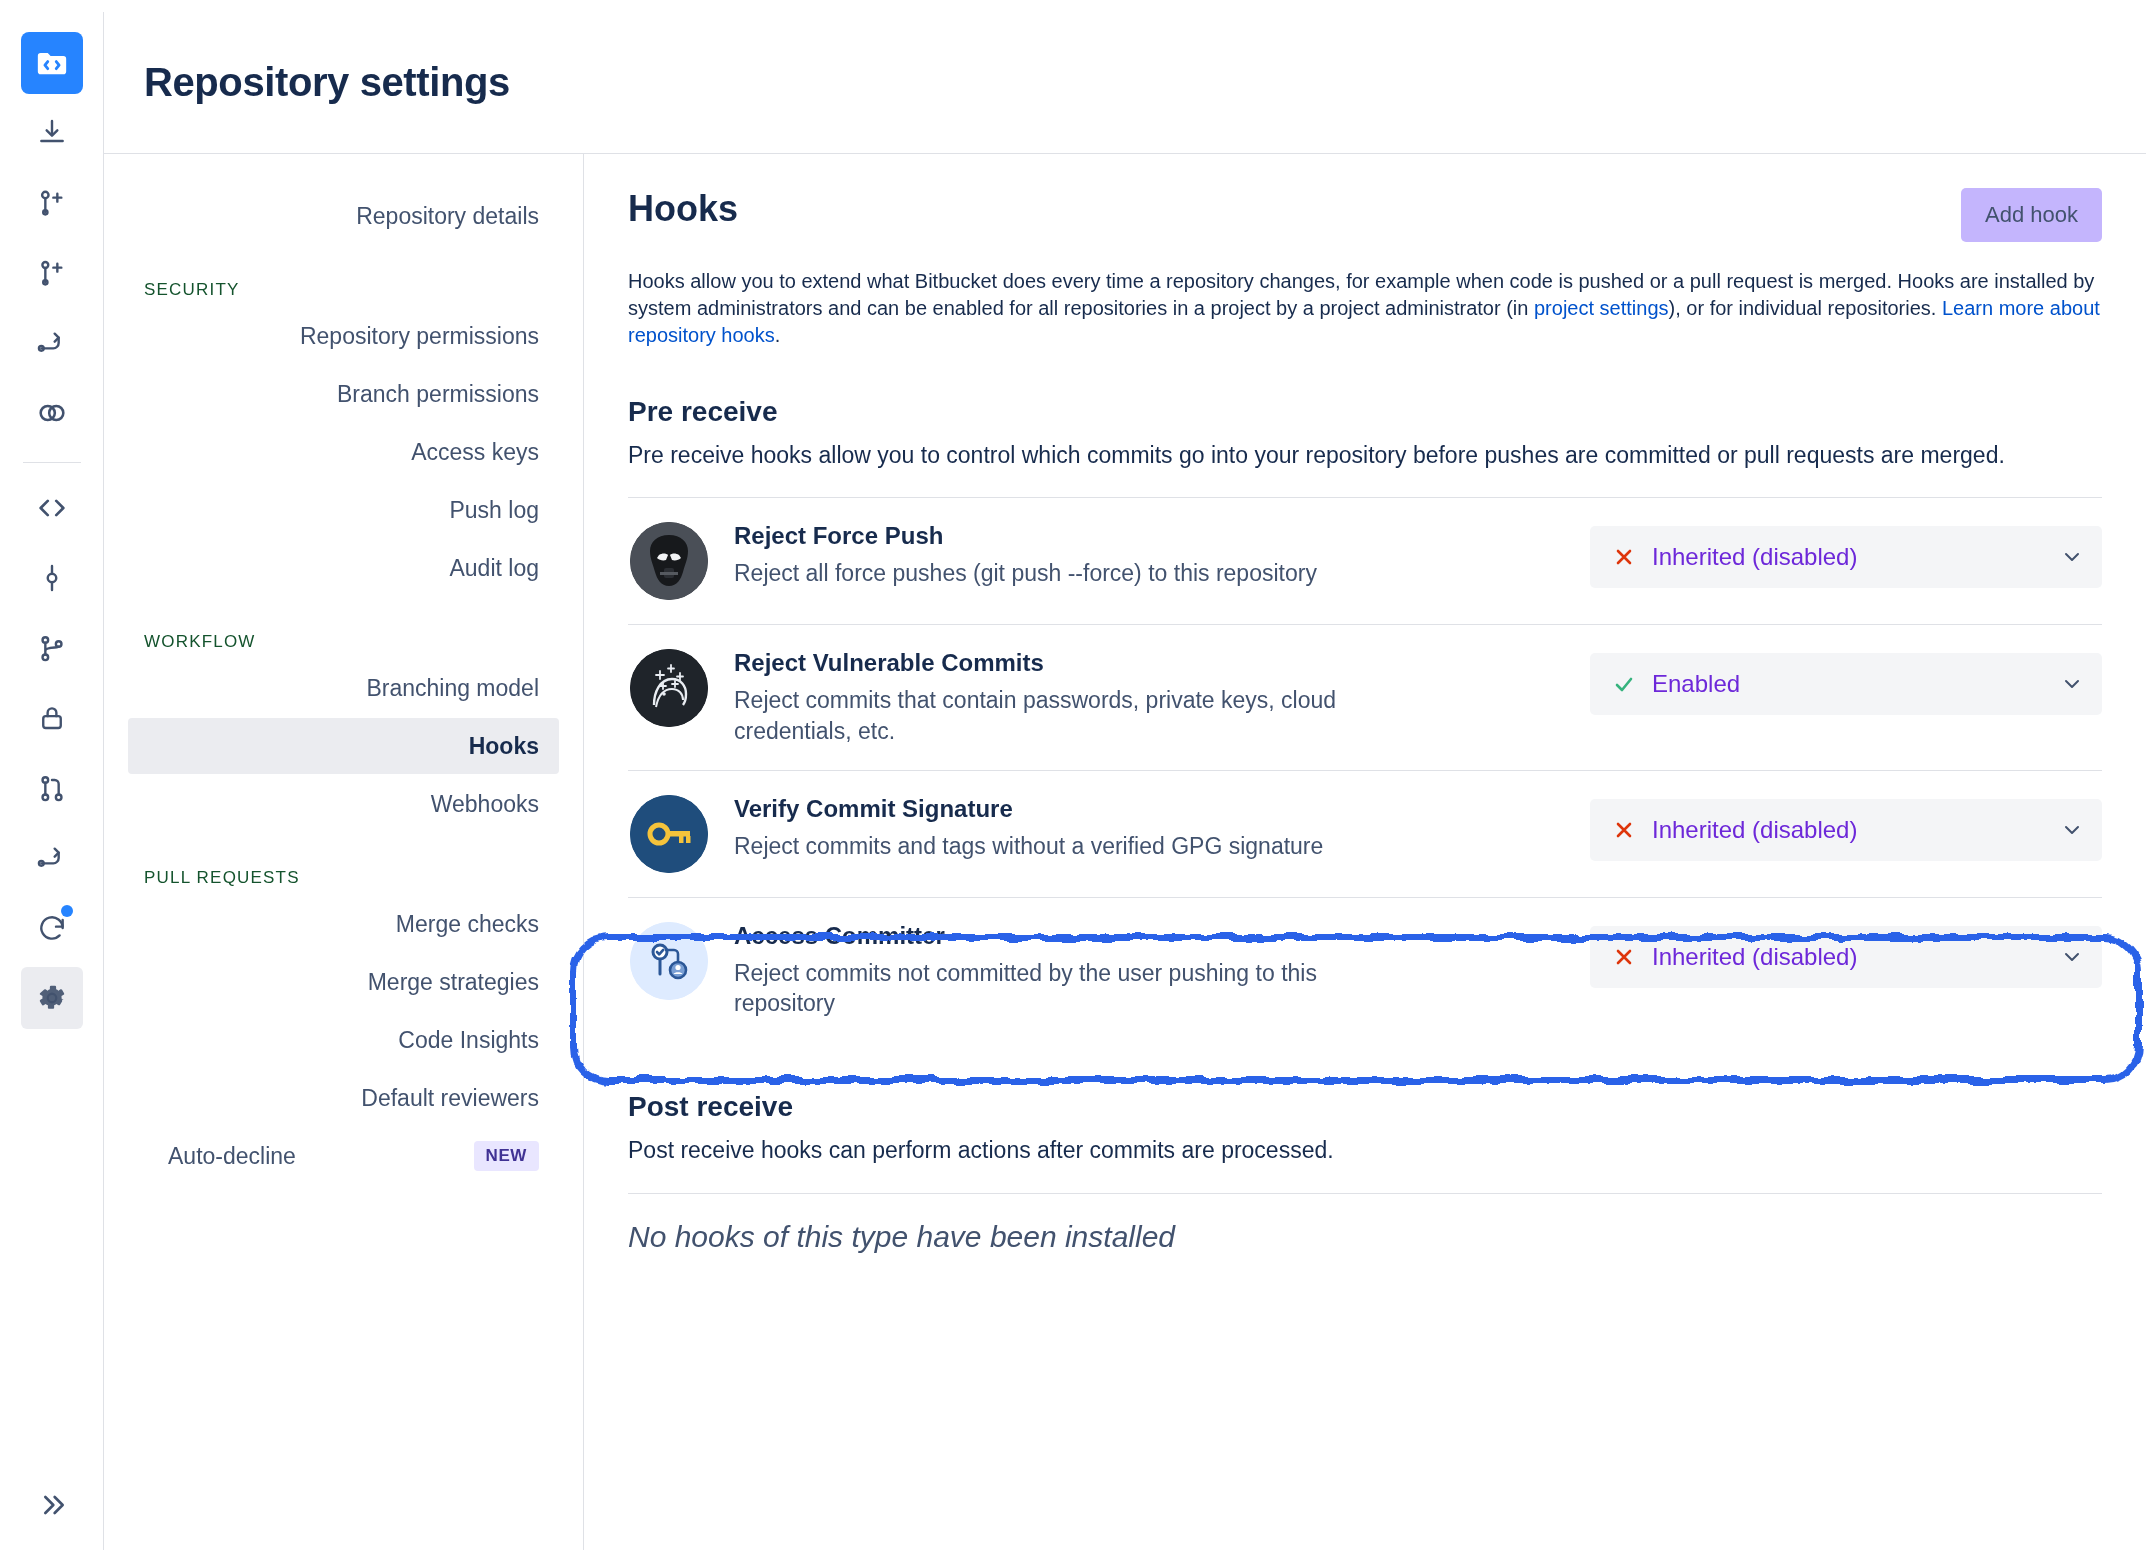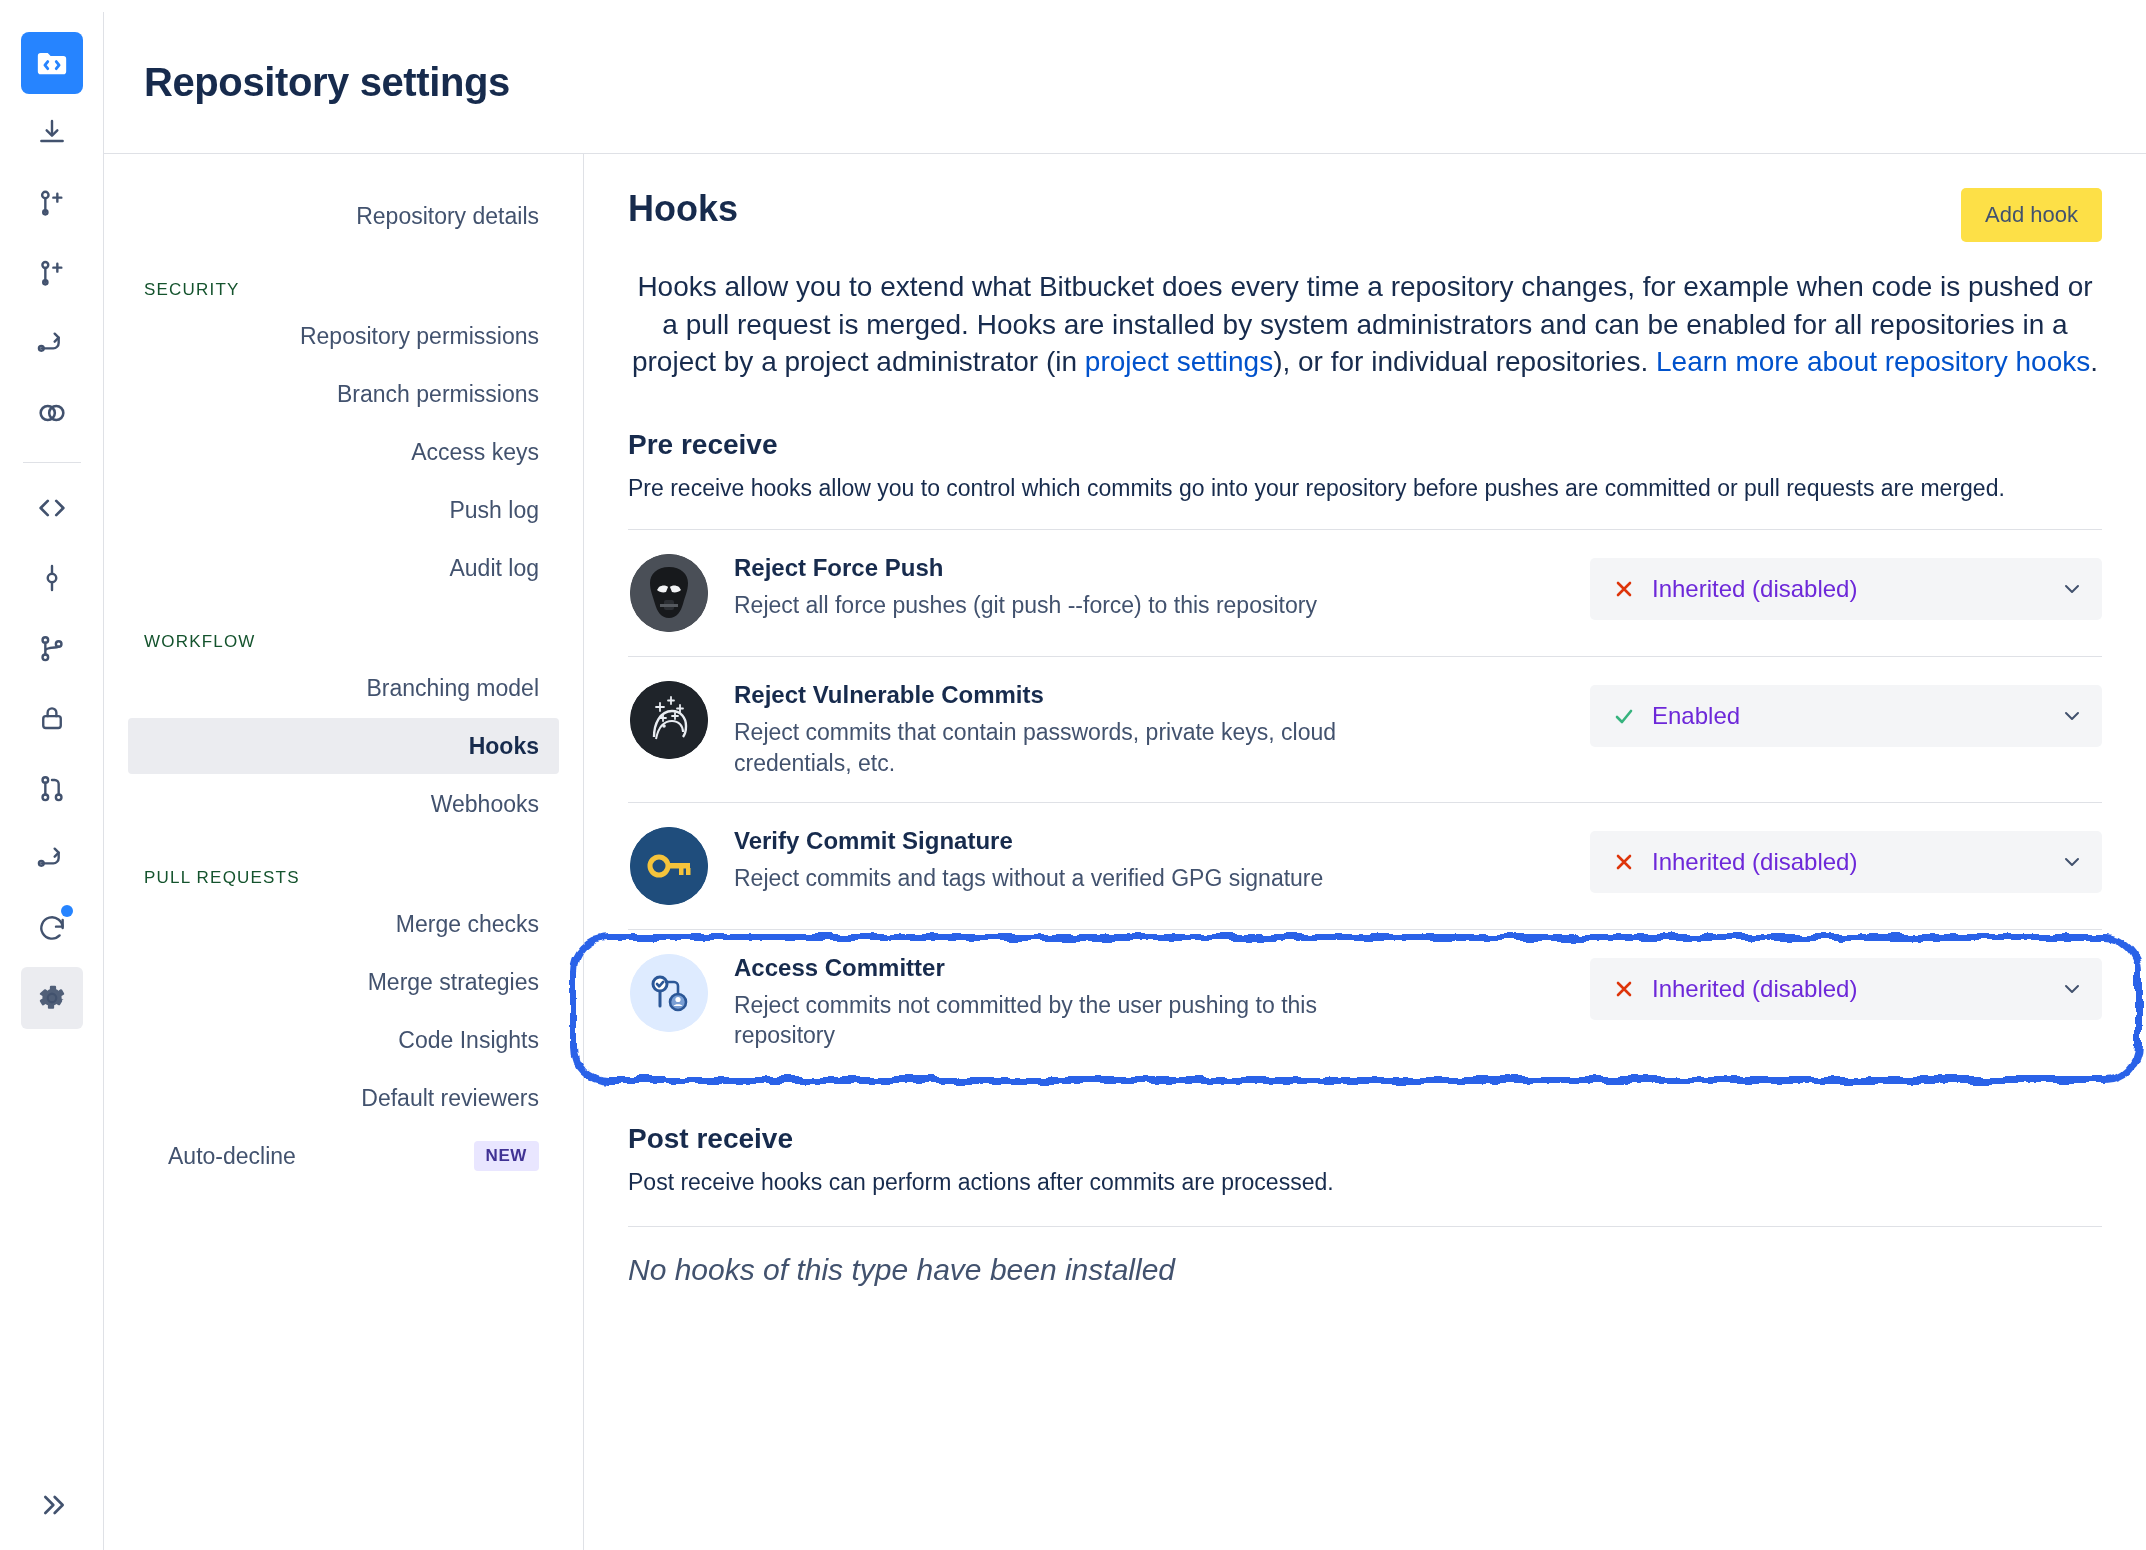--- a/index.html
+++ b/index.html
@@ -119,36 +119,35 @@
     flex: 1;
     min-width: 0;
     padding: 34px 44px 0 44px;
     position: relative;
   }
   .content-head {
     display: flex; align-items: flex-start; justify-content: space-between;
   }
   .h1 { font-size: 36px; font-weight: 600; color: #172b4d; margin: 0; }
   .btn {
-    background: #fde047;
+    background: #c4b5fd;
     border: none;
     border-radius: 5px;
     color: #42526e;
     font-size: 22px;
     font-family: "Liberation Sans", sans-serif;
     padding: 14px 24px;
     cursor: pointer;
   }
   .intro {
     margin-top: 26px;
-    font-size: 28px;
+    font-size: 20px;
     line-height: 1.34;
     color: #172b4d;
     max-width: 1490px;
-    text-align: center;
   }
   .link { color: #0052cc; text-decoration: none; }
 
   .section-title {
     margin-top: 48px;
     font-size: 28px;
     font-weight: 600;
     color: #172b4d;
   }
   .section-desc {

